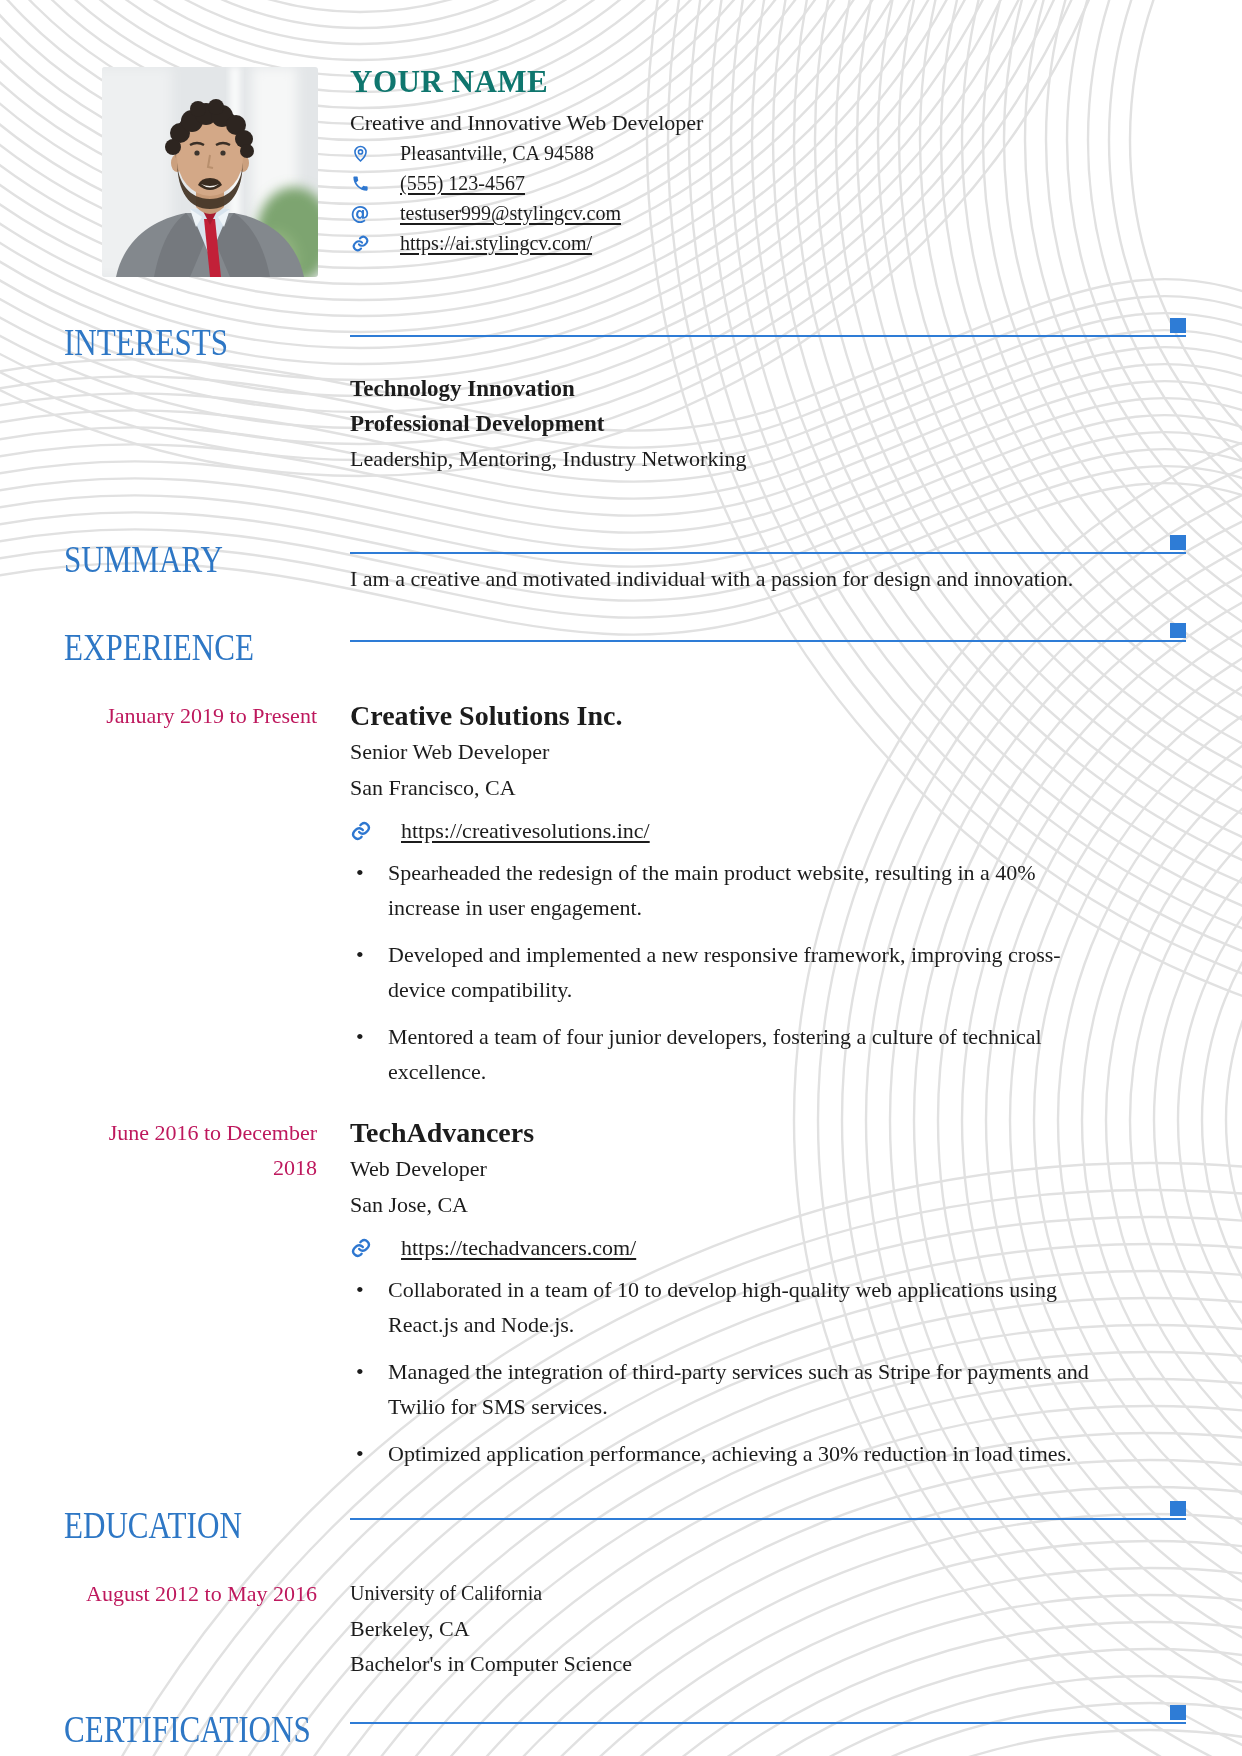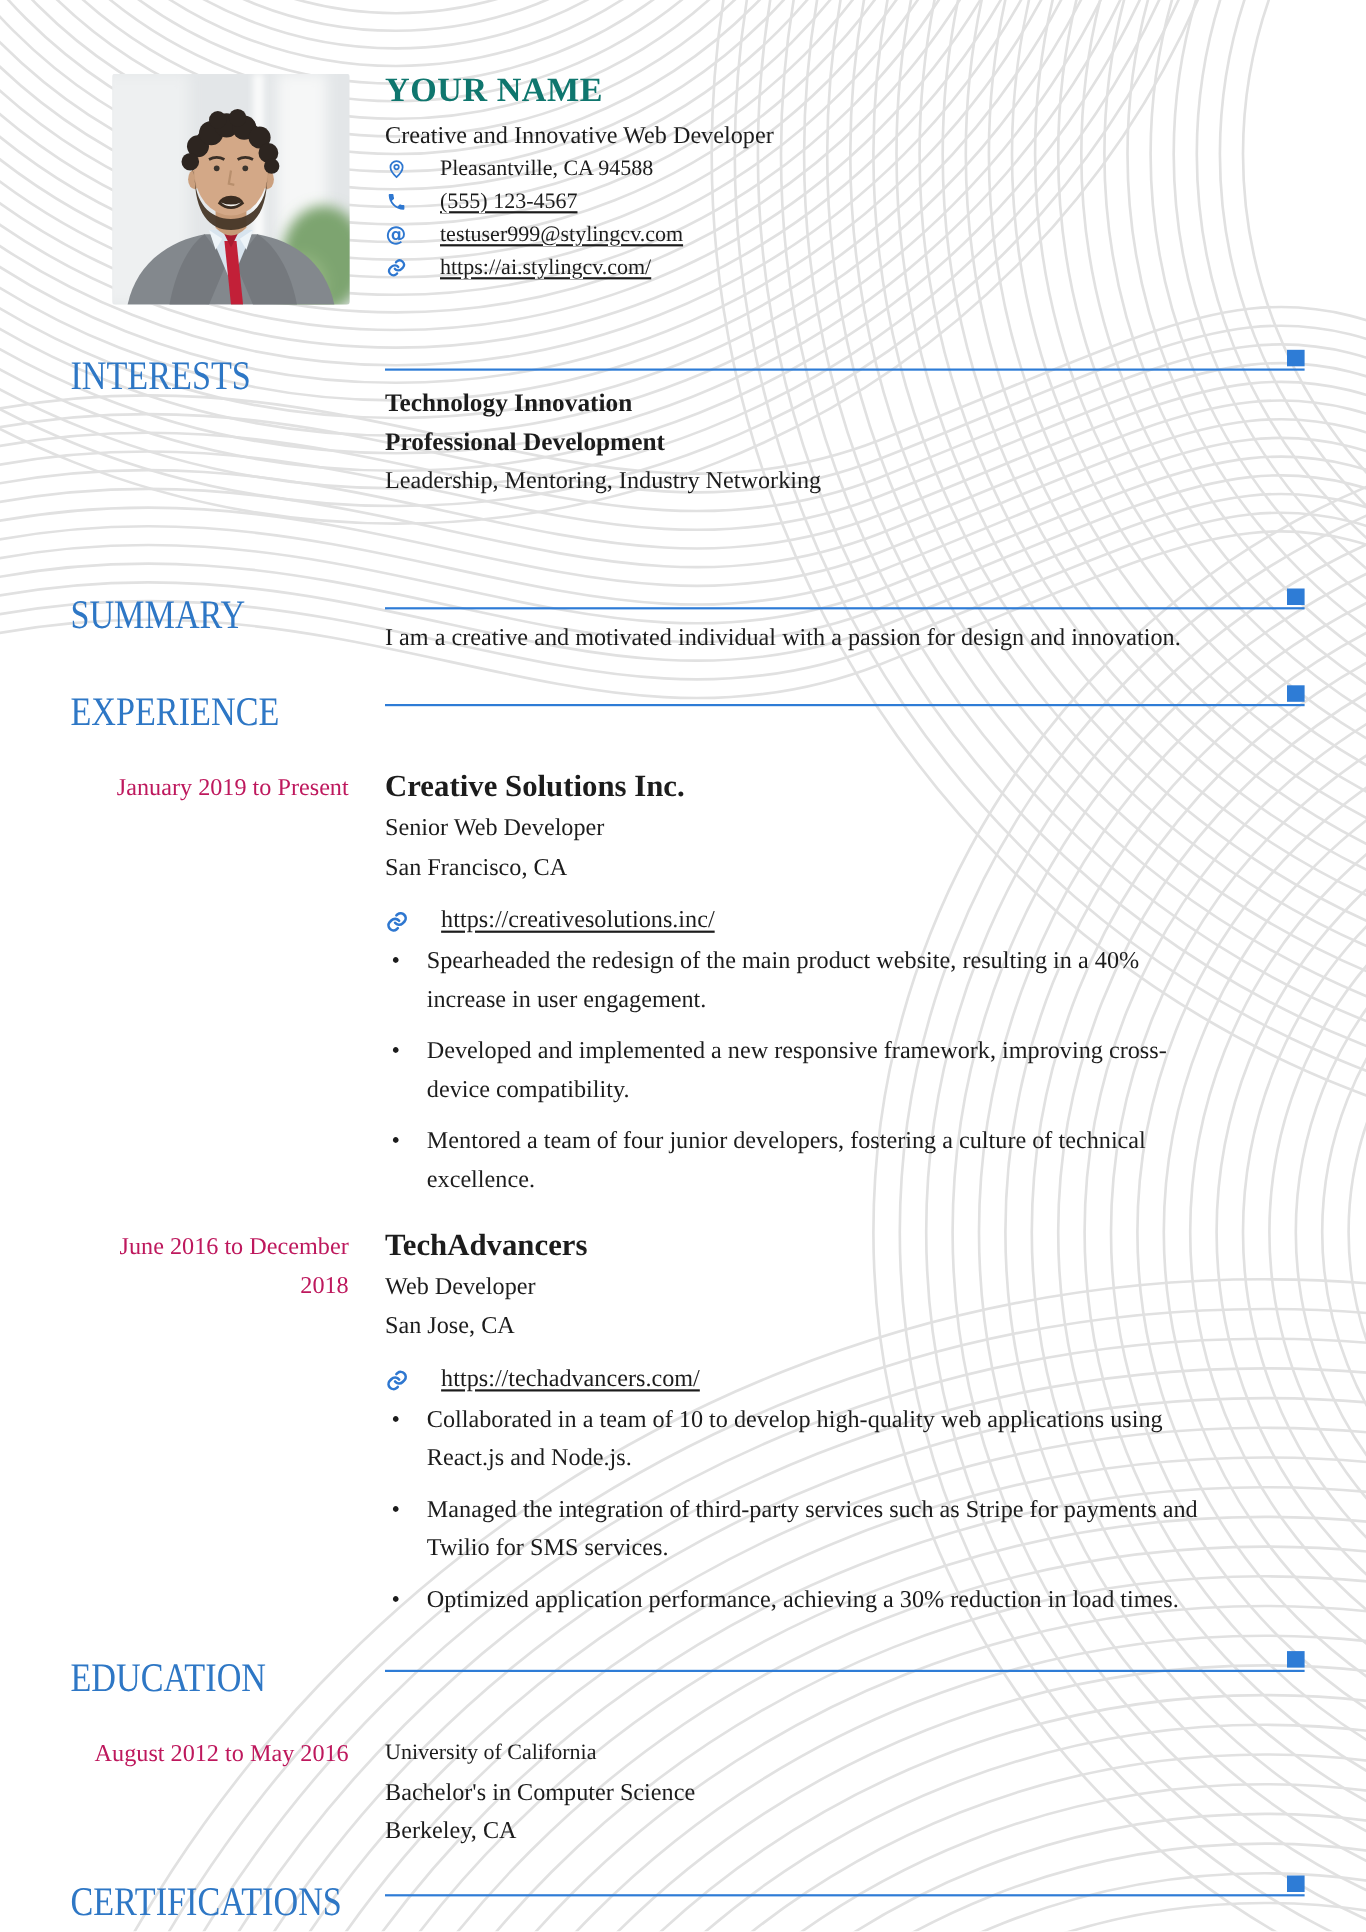--- a/index.html
+++ b/index.html
@@ -20,32 +20,32 @@
   .at-glyph{font-size:19px;font-weight:700;color:#2e77d0;font-family:"DejaVu Sans",sans-serif;line-height:20px;}
   .c-text{font-size:20px;white-space:nowrap;margin-left:20px;}
   a.u,.u{color:inherit;text-decoration:underline;text-underline-offset:3px;cursor:pointer;}
 
   
   .sec-title{position:absolute;left:64px;font-size:37px;line-height:44px;color:#2e77c5;
              transform:scaleX(.84);transform-origin:left top;white-space:nowrap;}
   .sec-rule{position:absolute;left:350px;width:836px;height:17px;border-bottom:2px solid #2e7cd6;}
   .sec-rule::after{content:"";position:absolute;right:0;top:0;width:16px;height:15px;background:#2e7cd6;}
 
-  .int-list{position:absolute;left:350px;top:349px;}
+  .int-list{position:absolute;left:350px;top:371px;}
   .int-name{font-size:23px;font-weight:700;line-height:35px;white-space:nowrap;}
   .int-detail{font-size:22px;line-height:35px;margin-bottom:7px;white-space:nowrap;}
 
   .summary-text{position:absolute;left:350px;top:561px;font-size:22px;line-height:35px;white-space:nowrap;}
 
   .date-col{position:absolute;left:64px;width:253px;text-align:right;color:#be185d;
             font-size:22px;line-height:35px;white-space:pre-line;}
   .content{position:absolute;left:350px;width:860px;}
   .company{font-size:28px;font-weight:700;line-height:36px;white-space:nowrap;}
   .role,.city{font-size:22px;line-height:36px;white-space:nowrap;}
-  .linkrow{display:flex;align-items:flex-end;gap:9px;margin-top:7px;height:36px;}
+  .linkrow{display:flex;align-items:center;gap:9px;margin-top:7px;height:36px;}
   .link-icon{width:22px;height:22px;color:#2e77d0;flex:0 0 22px;}
   .link-icon svg{width:22px;height:22px;}
   .linkrow .c-text{font-size:22px;}
   .bullets{margin-top:6px;}
   .bullet{display:flex;margin-bottom:12px;}
   .dot{width:38px;padding-left:6px;box-sizing:border-box;font-size:22px;line-height:35px;flex:0 0 38px;}
   .btext{font-size:22px;line-height:35px;white-space:pre-line;}
 
   .edu-inst{font-size:20px;font-weight:400;line-height:35px;white-space:nowrap;}
   .edu-line{font-size:22px;line-height:35px;white-space:nowrap;}
@@ -339,20 +339,20 @@
       </div>
     </div>
   </div>
 
   <div class="sec-rule" style="top:1501px"></div>
   <div class="sec-title" style="top:1504px">EDUCATION</div>
 
   <div class="date-col" style="top:1576px">August 2012 to May 2016</div>
   <div class="content" style="top:1576px">
     <div class="edu-inst">University of California</div>
+    <div class="edu-line">Berkeley, CA</div>
     <div class="edu-line">Bachelor's in Computer Science</div>
-    <div class="edu-line">Berkeley, CA</div>
   </div>
 
   <div class="sec-rule" style="top:1705px"></div>
   <div class="sec-title" style="top:1708px">CERTIFICATIONS</div>
 
 </div>
 
 </body></html>

